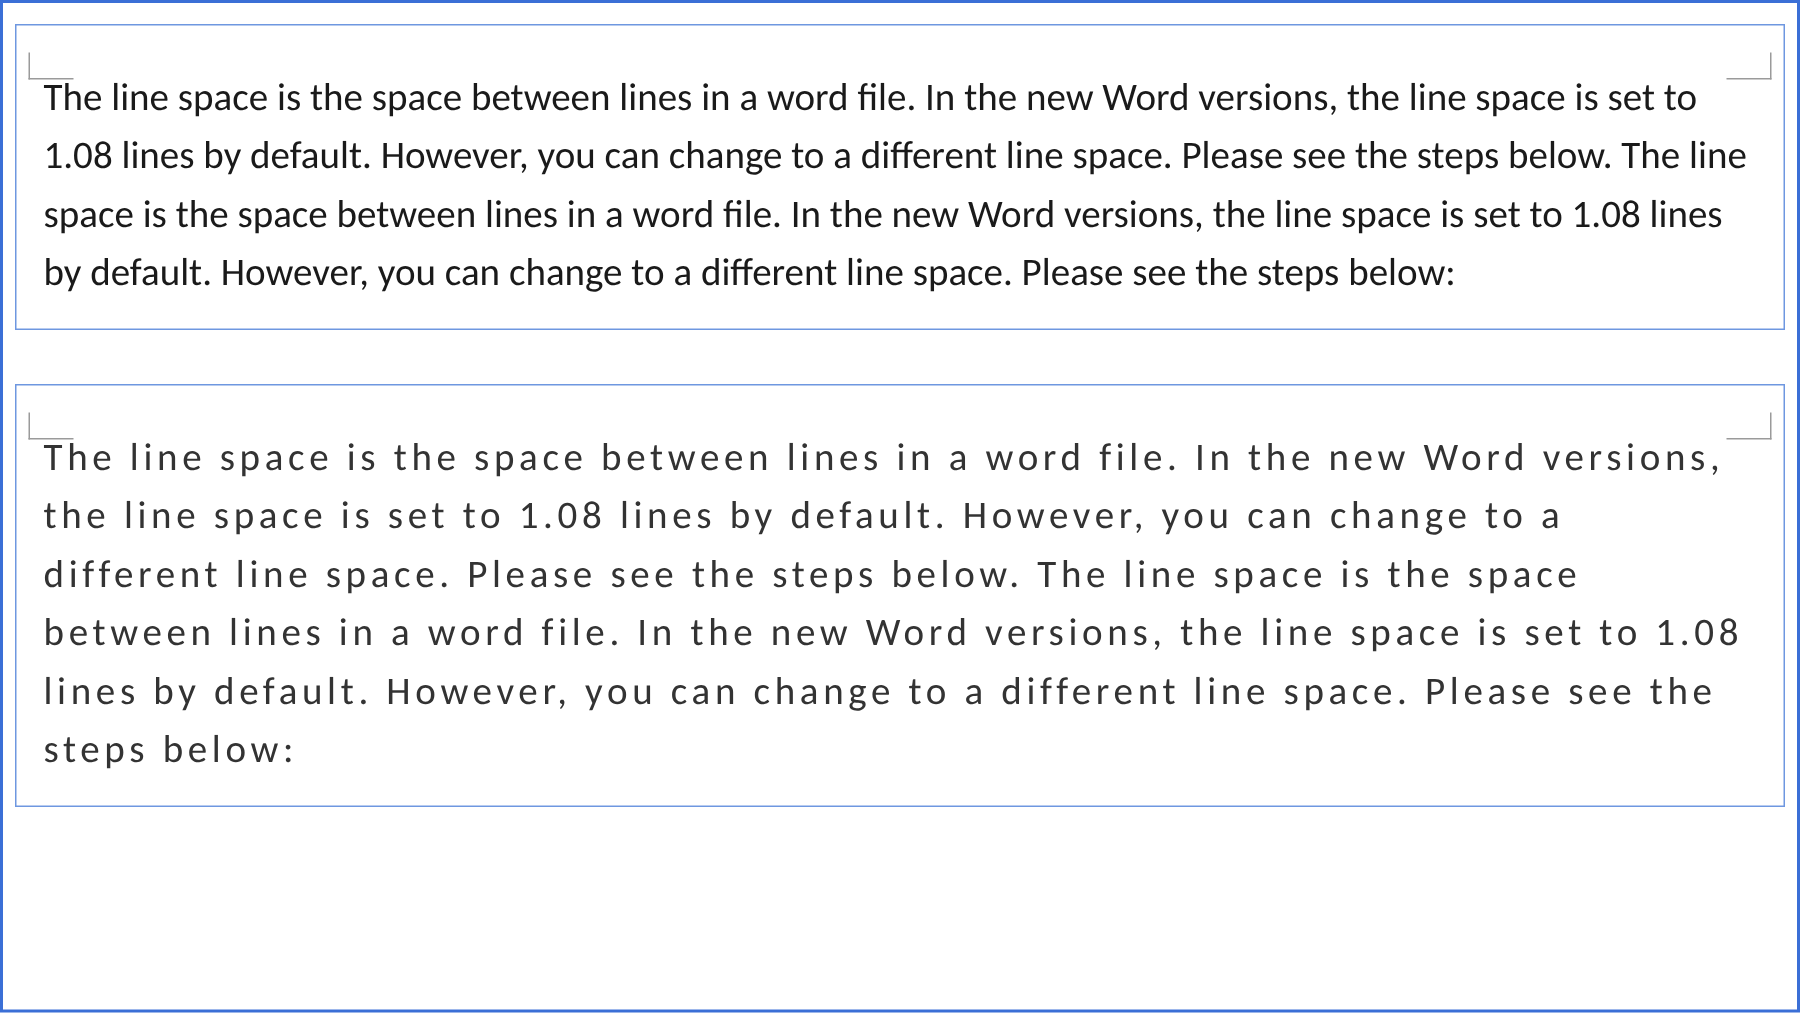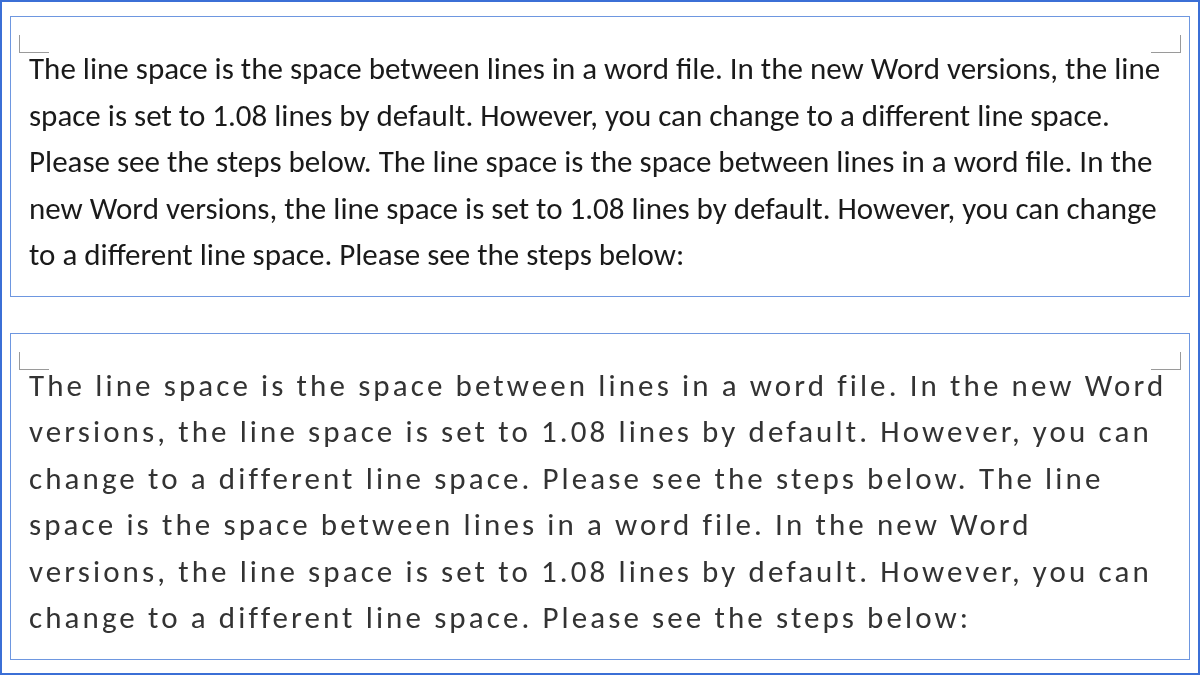--- a/index.html
+++ b/index.html
@@ -34,21 +34,21 @@
     .margin-mark-right {
       position: absolute;
       top: 18px;
       right: 8px;
       width: 30px;
       height: 18px;
       border-right: 1px solid #9a9a9a;
       border-bottom: 1px solid #9a9a9a;
     }
     .para {
-      font-size: 31px;
+      font-size: 26px;
       color: #1a1a1a;
       line-height: 1.5;
       position: relative;
     }
     .para.expanded {
       letter-spacing: 3.1px;
       color: #333;
     }
   </style>
 </head>

